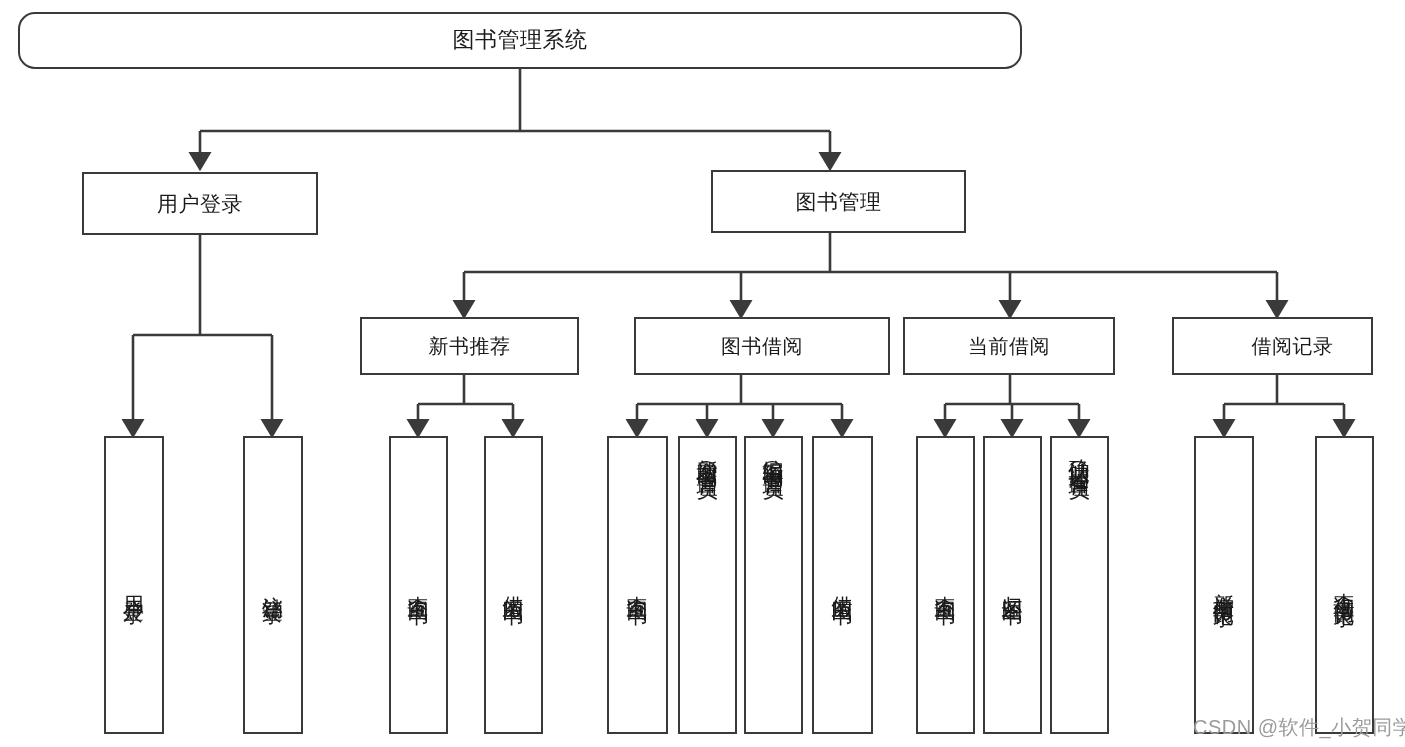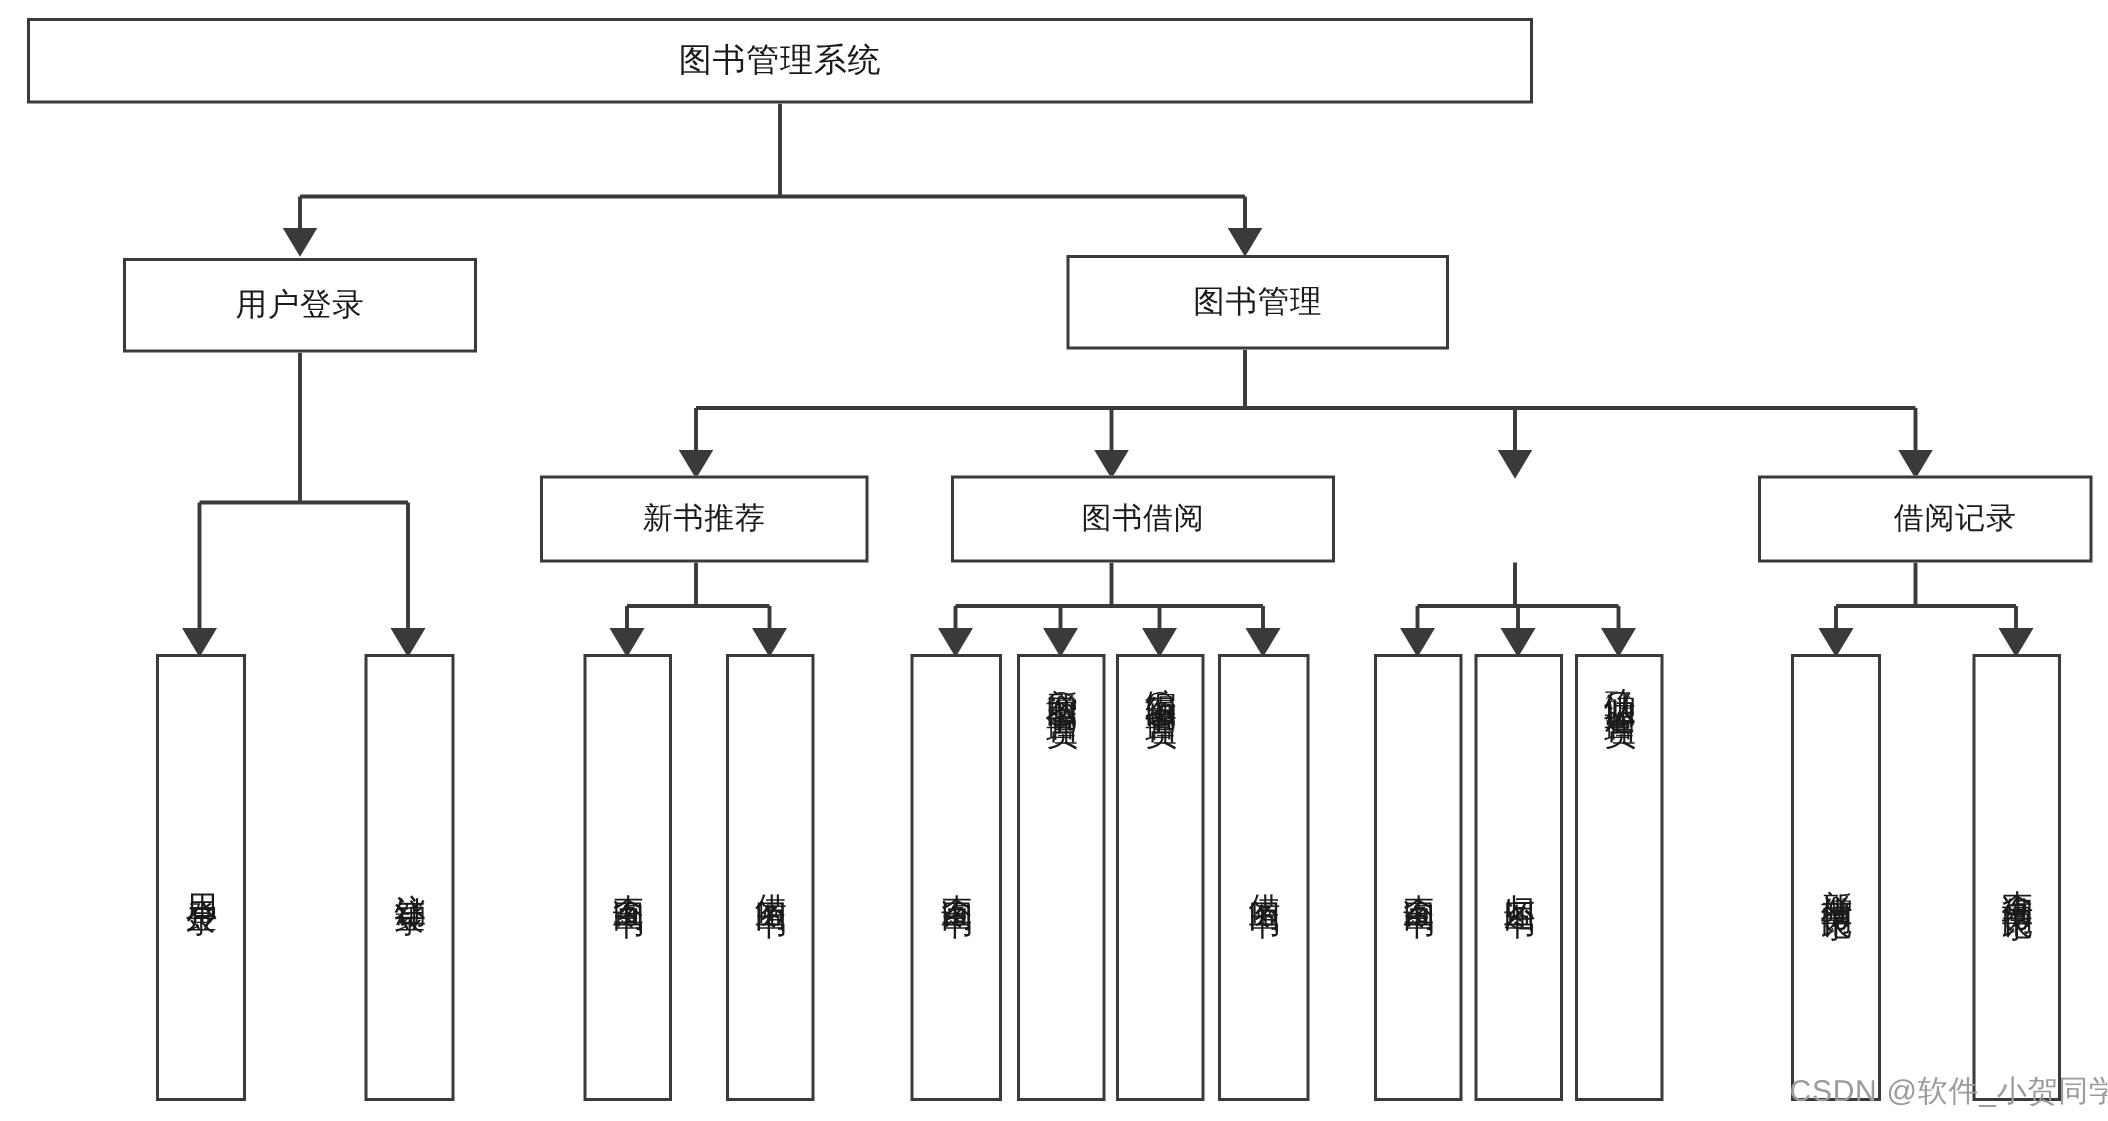--- a/index.html
+++ b/index.html
@@ -38,20 +38,21 @@
   .node .label {
     text-align: center;
     line-height: 1.12;
     letter-spacing: 0.5px;
   }
   .node.root {
     left: 18px;
     top: 12px;
     width: 1004px;
     height: 57px;
+    border-radius: 17px;
   }
   .node.root .label { font-size: 22px; }
 
   .node.level2 { height: 63px; }
   .node.level2 .label { font-size: 21px; }
 
   .node.level3 { height: 58px; }
   .node.level3 .label { font-size: 20px; }
 
   .node.leaf {
@@ -147,21 +148,24 @@
   <div class="node level2" style="left:711px; top:170px; width:255px;">
     <span class="label">图书管理</span>
   </div>
 
   <div class="node level3" style="left:360px; top:317px; width:219px;">
     <span class="label">新书推荐</span>
   </div>
   <div class="node level3" style="left:634px; top:317px; width:256px;">
     <span class="label">图书借阅</span>
   </div>
-  <div class="node level3" style="left:1172px; top:317px; width:223px;padding-left:40px;">
+  <div class="node level3" style="left:903px; top:317px; width:212px;">
+    <span class="label">当前借阅</span>
+  </div>
+  <div class="node level3" style="left:1172px; top:317px; width:201px;padding-left:40px;">
     <span class="label">借阅记录</span>
   </div>
 
   <div class="node leaf centered" style="left:104px; width:60px;">
     <span class="label">用户登录</span>
   </div>
   <div class="node leaf centered" style="left:243px; width:60px;">
     <span class="label">注销登录</span>
   </div>
 

